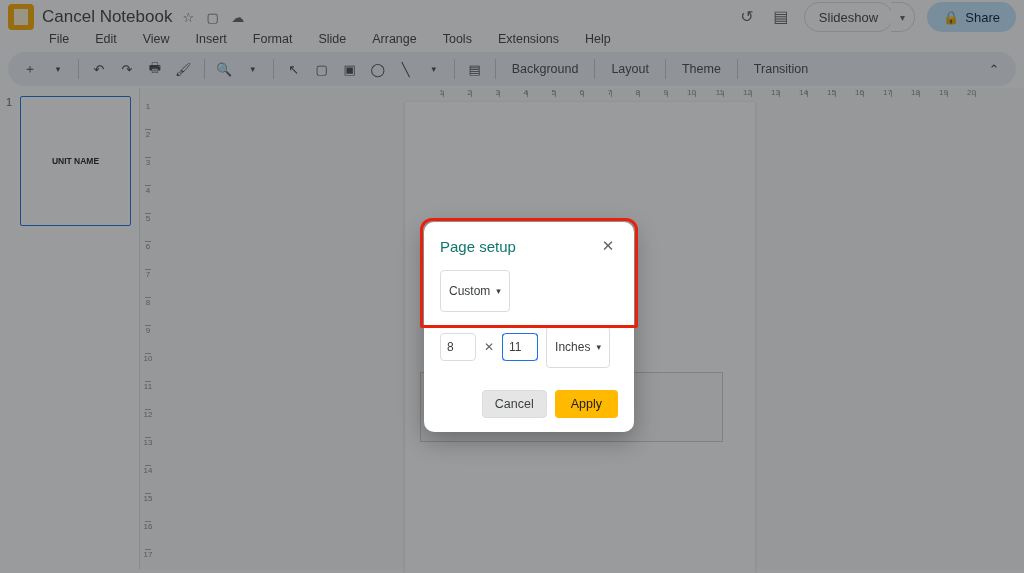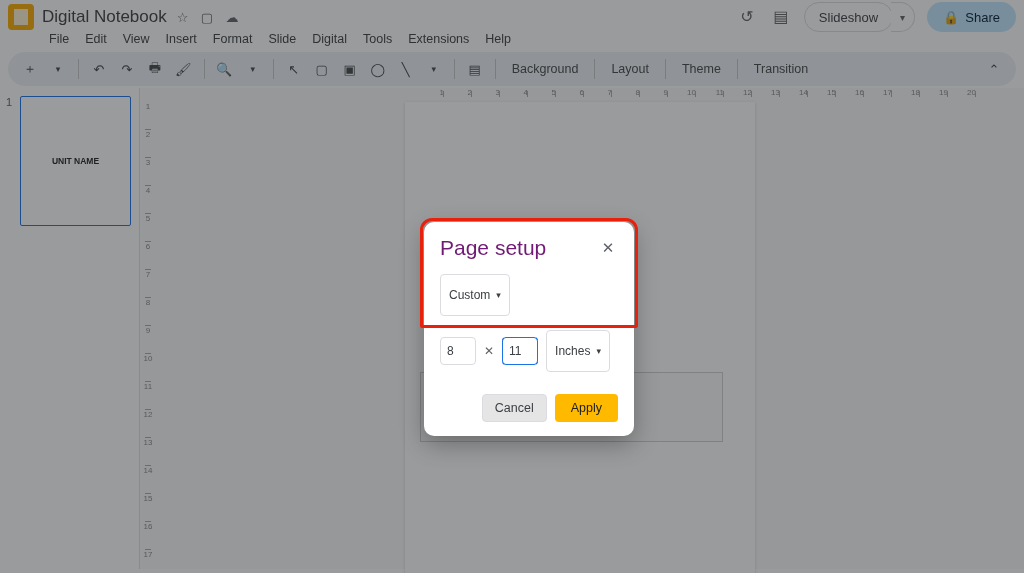--- a/index.html
+++ b/index.html
@@ -12,21 +12,21 @@
   .doc-title { font-size:17px; color:#3c4043; margin-right:6px; }
   .title-icons span { margin:0 4px; color:#5f6368; font-size:13px; cursor:pointer; }
   .spacer { flex:1; }
   .right-icons { display:flex; align-items:center; gap:12px; }
   .icon-btn { width:22px; height:22px; color:#5f6368; font-size:16px; text-align:center; line-height:22px; cursor:pointer; }
   .slideshow-btn { height:30px; border:1px solid #dadce0; border-radius:15px; padding:0 14px; background:#fff; font-size:13px; color:#3c4043; cursor:pointer; }
   .slideshow-dd { height:30px; width:24px; border:1px solid #dadce0; border-left:none; border-radius:0 15px 15px 0; margin-left:-14px; background:#fff; cursor:pointer; display:flex; align-items:center; justify-content:center; font-size:10px; color:#5f6368;}
   .share-btn { height:30px; border:none; border-radius:15px; padding:0 16px; background:#c2e7ff; color:#001d35; font-size:13px; cursor:pointer; display:flex; align-items:center; gap:6px;}
 
   
-  .menubar { display:flex; align-items:center; height:22px; padding:0 42px 4px; gap:2px; }
+  .menubar { display:flex; align-items:center; height:22px; padding:0 42px 4px; gap:12px; }
   .menubar span { font-size:12.5px; color:#3c4043; padding:2px 7px; border-radius:3px; cursor:pointer; }
 
   
   .toolbar-wrap { padding:0 8px; }
   .toolbar { display:flex; align-items:center; height:34px; background:#edf2fa; border-radius:20px; padding:0 10px; gap:4px;}
   .tbtn { min-width:24px; height:24px; display:flex; align-items:center; justify-content:center; color:#444746; font-size:13px; border-radius:4px; cursor:pointer; padding:0 4px;}
   .tsep { width:1px; height:20px; background:#c7c7c7; margin:0 4px; }
   .tlabel { font-size:12.5px; color:#444746; padding:0 8px; cursor:pointer; border-radius:4px; height:24px; display:flex; align-items:center;}
   .toolbar .expand { margin-left:auto; }
 
@@ -51,37 +51,37 @@
   .canvas-title { position:absolute; left:0; width:100%; top:220px; text-align:center; font-size:42px; font-weight:700; color:#202124; letter-spacing:-1px;}
   .canvas-sub { position:absolute; left:15px; right:32px; top:270px; height:70px; border:1px solid #d0d0d0; background:#fbfbfb; display:flex; align-items:center; justify-content:center; color:#9aa0a6; font-size:15px; }
 
   
   .scrim { position:absolute; inset:0; background:rgba(32,33,36,0.45); }
 
   
   .dialog { position:absolute; left:424px; top:222px; width:210px; background:#fff; border-radius:10px; box-shadow:0 8px 24px rgba(0,0,0,.3); padding:14px 16px 14px 16px; }
   .dialog-hl { position:absolute; left:-4px; top:-4px; right:-4px; height:110px; border:3px solid #e8210c; border-radius:12px 12px 2px 2px; pointer-events:none; }
   .dialog-head { display:flex; align-items:center; justify-content:space-between; margin-bottom:14px;}
-  .dialog-title { font-size:21px; color:#701a75; }
+  .dialog-title { font-size:15px; color:#0f766e; }
   .close-x { font-size:15px; color:#5f6368; cursor:pointer; width:20px; height:20px; display:flex; align-items:center; justify-content:center;}
   .dd-btn { border:1px solid #dadce0; border-radius:4px; height:42px; padding:0 8px; font-size:12px; color:#3c4043; background:#fff; cursor:pointer; display:inline-flex; align-items:center; gap:6px;}
   .dim-row { display:flex; align-items:center; gap:8px; margin-top:14px; }
   .dim-input { width:36px; height:28px; border:1px solid #dadce0; border-radius:4px; font-size:12px; padding:0 6px; color:#3c4043; }
   .dim-input.focused { outline:1.5px dashed #1a73e8; outline-offset:-1px; border-color:#1a73e8;}
   .dim-x { font-size:12px; color:#5f6368; }
   .actions { display:flex; justify-content:flex-end; gap:8px; margin-top:22px;}
   .btn-cancel { border:1px solid #dadce0; background:#e5e5e5; border-radius:4px; height:28px; padding:0 12px; font-size:12.5px; color:#3c4043; cursor:pointer;}
   .btn-apply { border:none; background:#ffba00; border-radius:4px; height:28px; padding:0 16px; font-size:12.5px; color:#202124; cursor:pointer; font-weight:500;}
 </style>
 </head>
 <body>
 
 <div class="titlebar">
   <div class="app-logo"></div>
-  <div class="doc-title">Digital Notebook</div>
+  <div class="doc-title">Cancel Notebook</div>
   <div class="title-icons">
     <span>☆</span>
     <span>▢</span>
     <span>☁</span>
   </div>
   <div class="spacer"></div>
   <div class="right-icons">
     <div class="icon-btn">↺</div>
     <div class="icon-btn">▤</div>
     <button class="slideshow-btn">Slideshow</button>
@@ -93,21 +93,21 @@
   </div>
 </div>
 
 <div class="menubar">
   <span>File</span>
   <span>Edit</span>
   <span>View</span>
   <span>Insert</span>
   <span>Format</span>
   <span>Slide</span>
-  <span>Digital</span>
+  <span>Arrange</span>
   <span>Tools</span>
   <span>Extensions</span>
   <span>Help</span>
 </div>
 
 <div class="toolbar-wrap">
   <div class="toolbar">
     <div class="tbtn">＋</div>
     <div class="tbtn" style="font-size:9px;">▾</div>
     <div class="tsep"></div>

